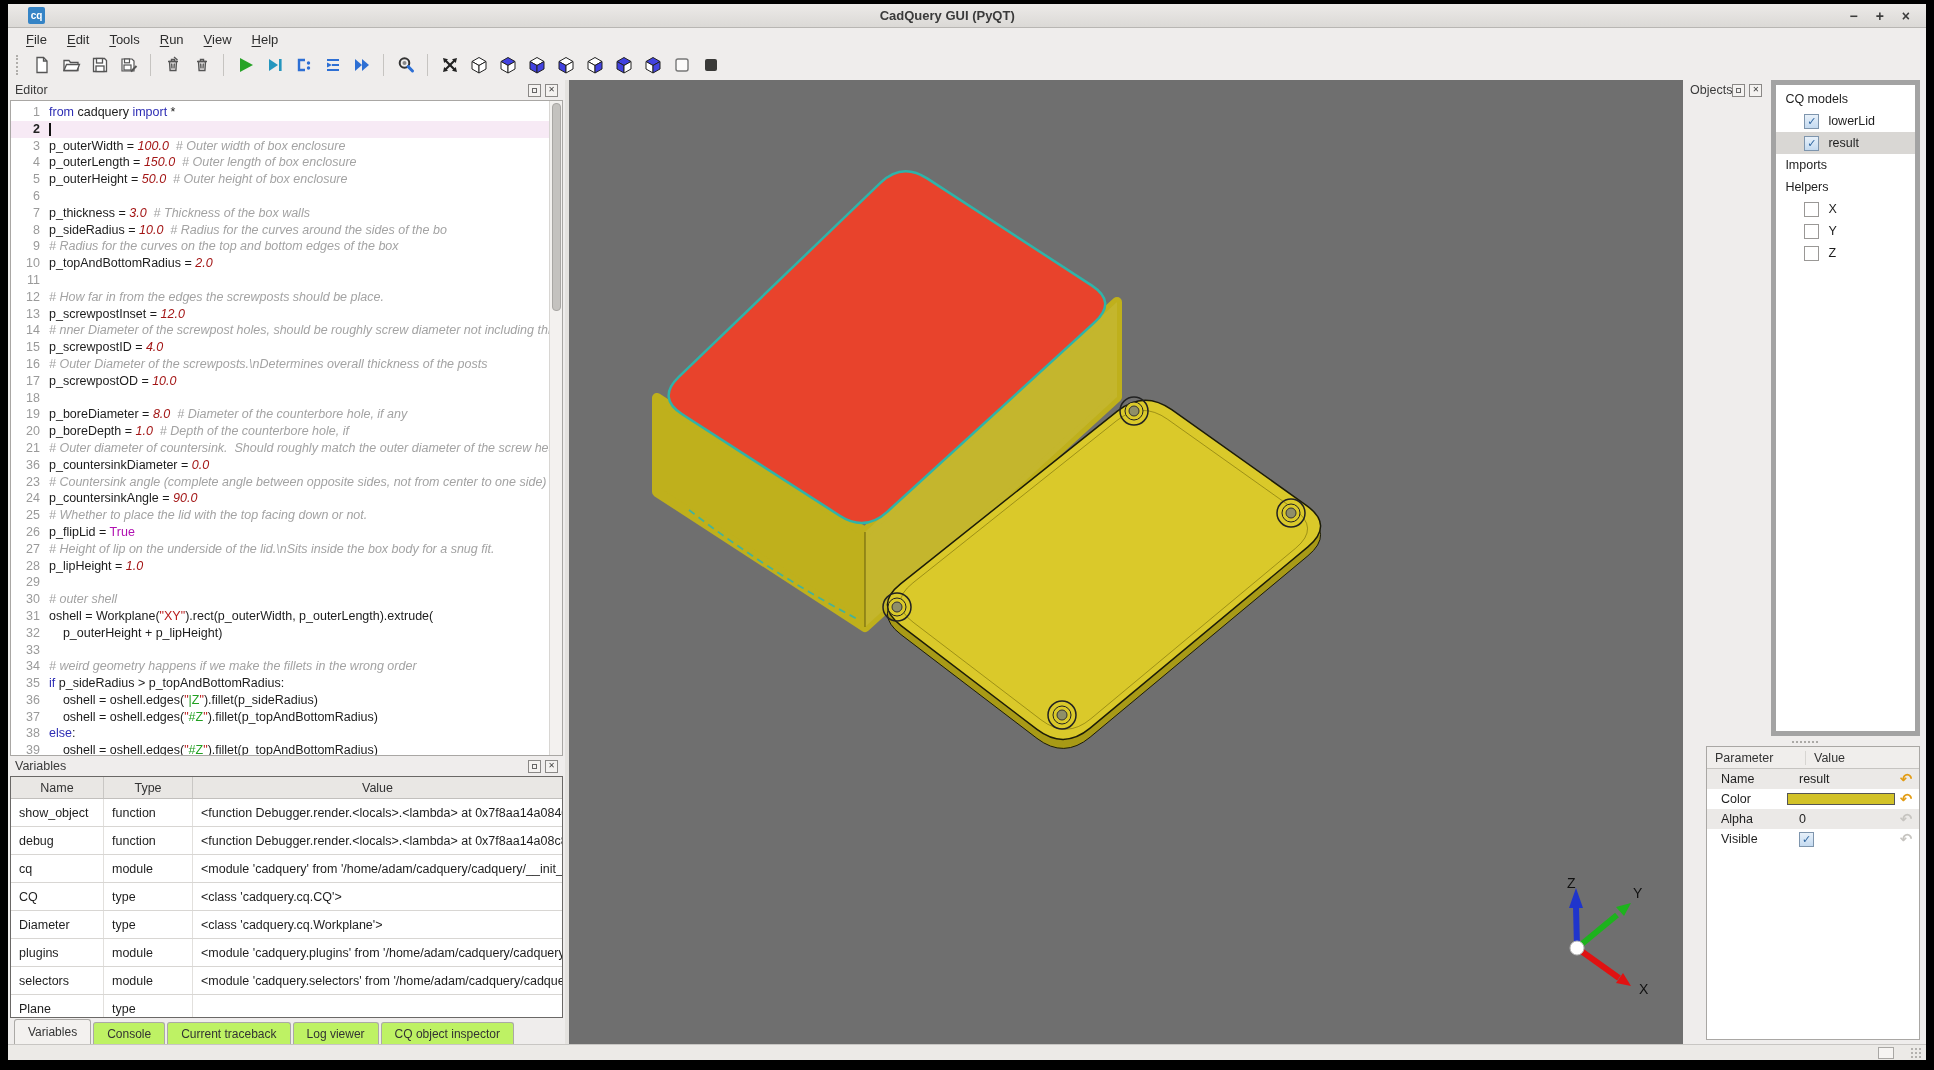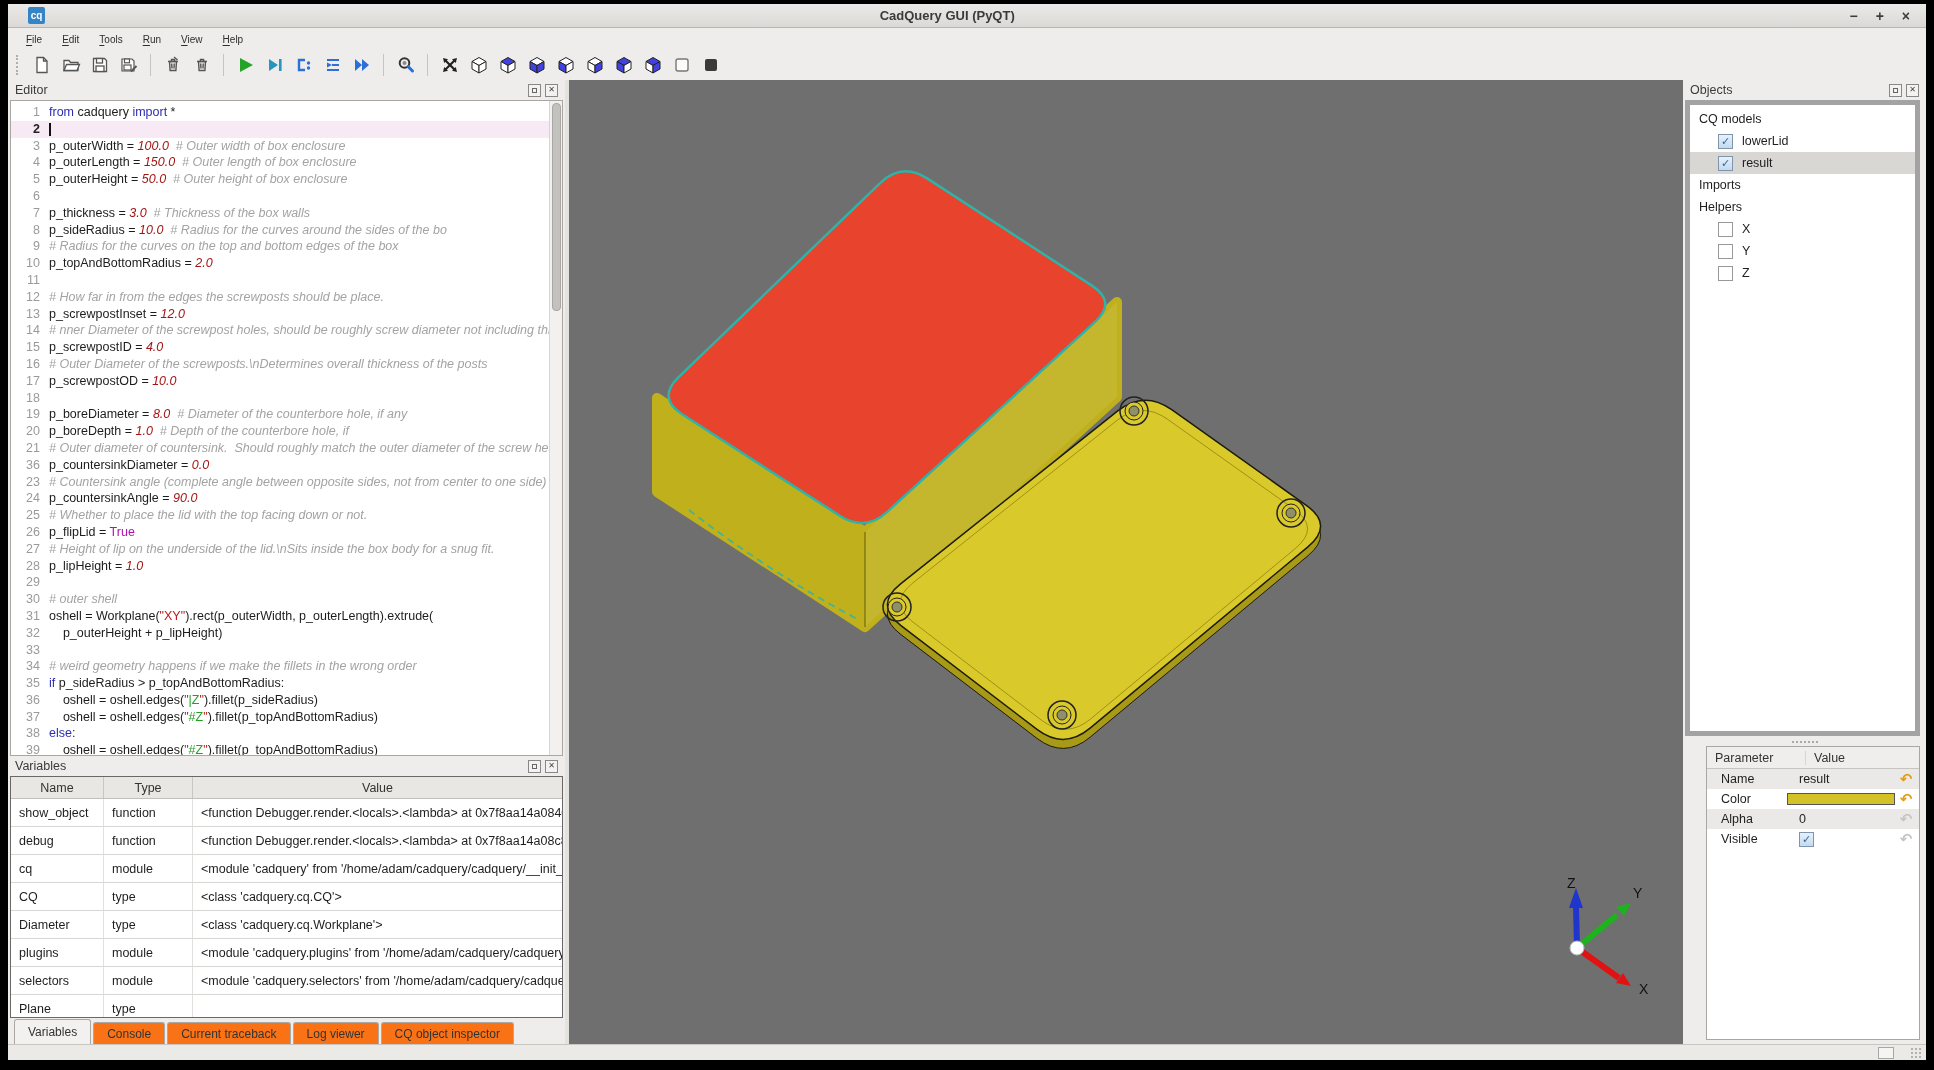--- a/index.html
+++ b/index.html
@@ -11,21 +11,21 @@
   
   .titlebar { height:24px; display:flex; align-items:center;
     background:linear-gradient(#eceae8,#dbd9d6); border-bottom:1px solid #b8b6b3; flex:none; }
   .app-icon { width:17px; height:17px; background:var(--accent-blue); color:#fff; font-size:10px;
     font-weight:bold; display:flex; align-items:center; justify-content:center; margin-left:20px; border-radius:2px; }
   .win-title { flex:1; text-align:center; font-weight:bold; font-size:13px; color:#3a3a3a; }
   .win-controls { display:flex; gap:18px; margin-right:16px; font-size:14px; color:#3c3c3c; font-weight:bold; }
   .win-btn { cursor:default; line-height:14px; }
 
   
-  .menubar { height:22px; display:flex; align-items:center; padding-left:8px; font-size:10px; color:#2e2e2e; flex:none; }
+  .menubar { height:22px; display:flex; align-items:center; padding-left:8px; font-size:13px; color:#2e2e2e; flex:none; }
   .menu-item { padding:2px 10px; }
   .menu-item u { text-underline-offset:2px; }
 
   
   .toolbar { height:30px; display:flex; align-items:center; padding-left:4px; gap:4px; flex:none; }
   .tb-btn { width:25px; height:25px; display:flex; align-items:center; justify-content:center; }
   .tb-sep { width:1px; height:22px; background:#c6c4c1; margin:0 5px; }
   .tb-handle { width:5px; height:20px; border-left:2px dotted #b0aeab; margin:0 4px; }
 
   
@@ -72,25 +72,25 @@
   .vh-cell:nth-child(2){ width:89px; flex:none; }
   .vh-cell:nth-child(3){ flex:1; border-right:none; }
   .vrow { display:flex; height:28px; border-bottom:1px solid #d8d6d3; }
   .vcell { display:flex; align-items:center; padding:0 8px; color:#1e1e1e; overflow:hidden; white-space:nowrap; }
   .vcol0 { width:93px; border-right:1px solid #e2e0dd; flex:none; }
   .vcol1 { width:89px; border-right:1px solid #e2e0dd; flex:none; }
   .vcol2 { flex:1; }
 
   .bottom-tab-bar { height:26px; display:flex; align-items:flex-end; padding-left:6px; gap:2px; flex:none; }
   .tab { height:22px; padding:0 13px; display:flex; align-items:center; font-size:12px; color:#333;
-    background:#f97316; border:1px solid #aba9a6; border-bottom:none; border-radius:3px 3px 0 0; }
+    background:#bef264; border:1px solid #aba9a6; border-bottom:none; border-radius:3px 3px 0 0; }
   .tab-active { background:#f3f1ef; height:25px; }
 
   
-  .objects-panel { height:658px; display:flex; flex-direction:column; flex:none; }
+  .objects-panel { height:658px; display:flex; flex-direction:row; flex:none; }
   .objects-tree { flex:1; margin:0 6px 2px 2px; background:#fff; border:5px solid #a3a3a3; padding-top:3px; overflow:hidden; }
   .trow { height:22px; display:flex; align-items:center; font-size:12.5px; color:#1e1e1e; padding-left:9px; }
   .trow-item { padding-left:28px; }
   .trow-sel { background:#d9d7d4; }
   .cb { width:15px; height:15px; border:1px solid #7e95ad; background:linear-gradient(#e8f1fa,#c4daf0);
     margin-right:9px; display:flex; align-items:center; justify-content:center;
     font-size:11px; font-weight:bold; color:#2f66a0; flex:none; }
   .cb:not(.cb-on) { background:#fff; border-color:#9a9896; }
   .splitter-h { height:8px; display:flex; align-items:center; justify-content:center; flex:none; }
   .splitter-dots { width:26px; border-top:2px dotted #aba9a6; }

